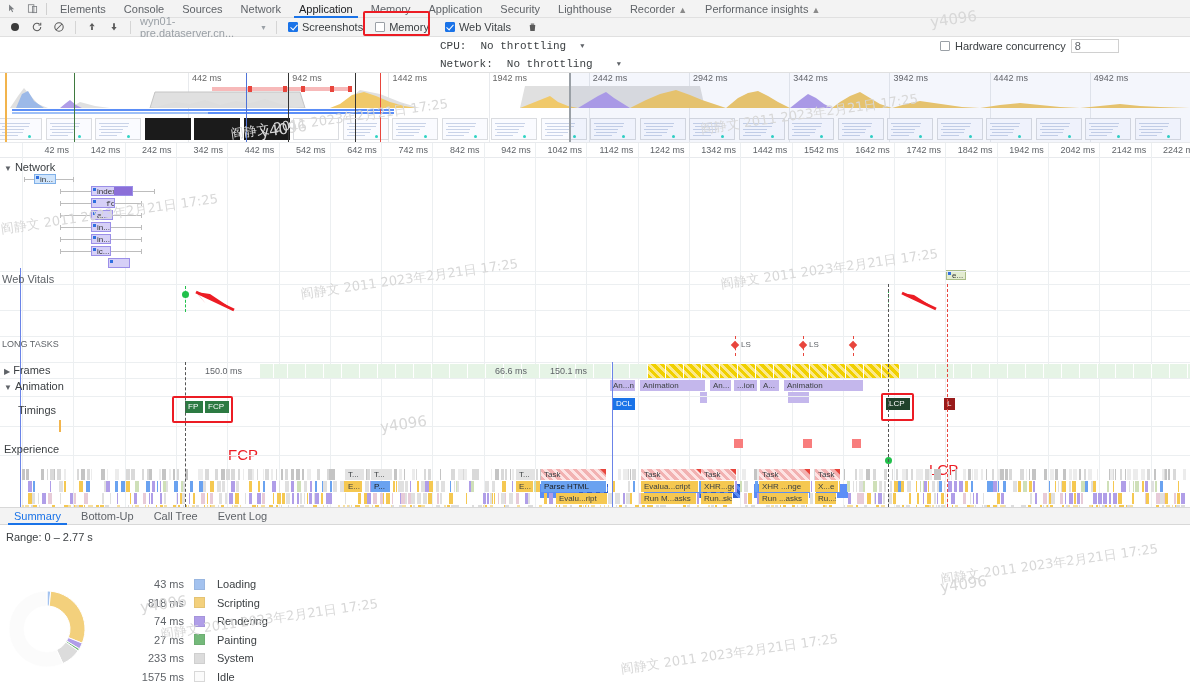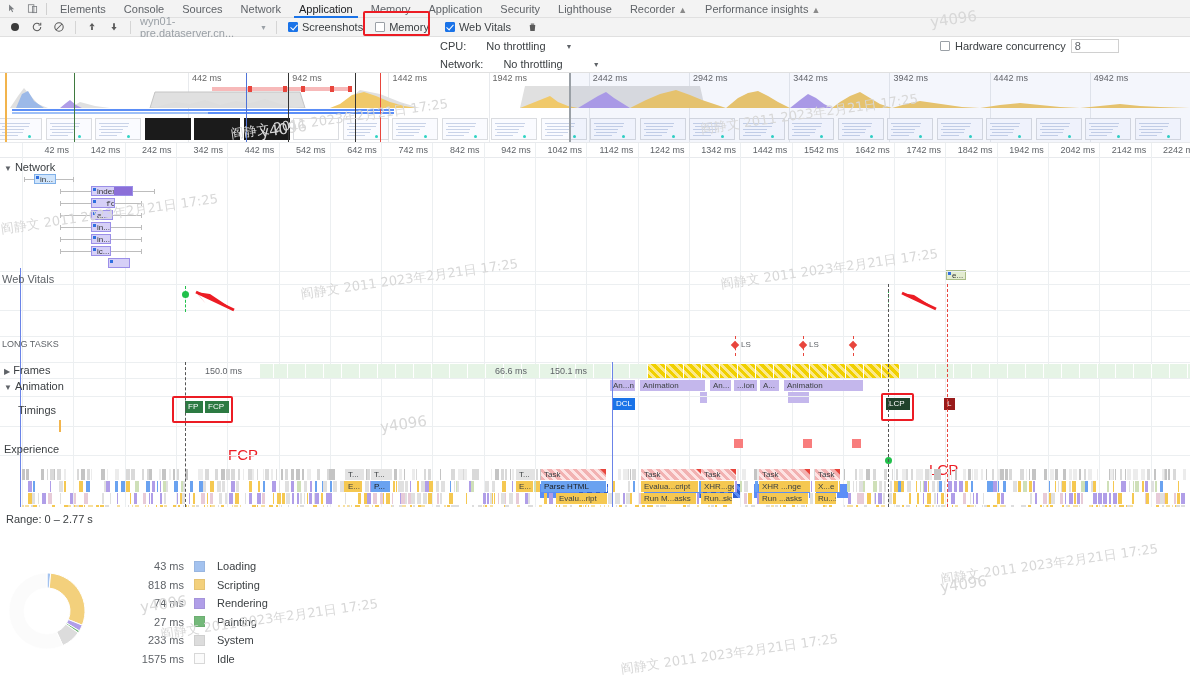--- a/index.html
+++ b/index.html
@@ -87,21 +87,21 @@
     position: relative;
     height: 36px;
     background: #fff;
     border-bottom: 1px solid #e0e0e0;
     font-size: 11px;
   }
   .st-left { position: absolute; left: 4px; top: 0; }
   .st-row { display: flex; align-items: center; gap: 5px; height: 18px; }
   .st-mid { position: absolute; left: 440px; top: 0; width: 230px; }
   .st-mid .lbl { color: #3c4043; }
-  .st-mid .row { display: flex; align-items: center; height: 18px; gap: 20px; }
+  .st-mid .row { display: flex; align-items: center; height: 18px; gap: 14px; font-family: Liberation Mono, monospace; }
   .st-mid .val { color: #3c4043; }
   .st-right { position: absolute; left: 940px; top: 0; }
   .num-input {
     width: 48px; height: 14px; border: 1px solid #d0d0d0; background: #fff;
     font-size: 11px; color: #5f6368; padding: 0 3px; line-height: 13px;
   }
 
   
   .overview { position: relative; height: 69px; background: #fff; }
   .ov-tick {
@@ -1720,20 +1720,26 @@
     <div class="vmark blue" style="left:20px; top:110px; bottom:0;"></div>
     <div class="vmark dash" style="left:185px; top:204px; bottom:0;"></div>
     <div class="vmark dash" style="left:888px; top:126px; bottom:0;"></div>
     <div class="vmark blue" style="left:612px; top:204px; bottom:0;"></div>
     <div class="vmark dashred" style="left:947px; top:126px; bottom:0;"></div>
 
     <div class="red-box" style="left:172px; top:238px; width:61px; height:27px;"></div>
     <div class="red-box" style="left:881px; top:235px; width:33px; height:28px;"></div>
   </div>
 
+  <div class="btabs" id="btabs">
+      <div class="btab active"><span>Summary</span></div>
+      <div class="btab"><span>Bottom-Up</span></div>
+      <div class="btab"><span>Call Tree</span></div>
+      <div class="btab"><span>Event Log</span></div>
+    </div>
 
   <div class="summary">
     <div class="range-lbl">Range: 0 – 2.77 s</div>
 
     <div class="donut">
       <svg width="84" height="84" viewBox="0 0 84 84">
         <g id="donut-g">
             <path d="M42,4 A38,38 0 0 1 45.70052487587109,4.180611908135539 L44.23979137223776,19.10931773387151 A23,23 0 0 0 42,19 Z" fill="#a3c2ef" stroke="#ffffff" stroke-width="1"></path>
             <path d="M45.70052487587109,4.180611908135539 A38,38 0 0 1 77.25804555687662,56.17286927581049 L63.340395994951635,50.57831561430635 A23,23 0 0 0 44.23979137223776,19.10931773387151 Z" fill="#f3d07c" stroke="#ffffff" stroke-width="1"></path>
             <path d="M77.25804555687662,56.17286927581049 A38,38 0 0 1 74.39469532664779,61.86413136015929 L61.607315592444714,54.02302687588589 A23,23 0 0 0 63.340395994951635,50.57831561430635 Z" fill="#b09ee8" stroke="#ffffff" stroke-width="1"></path>

